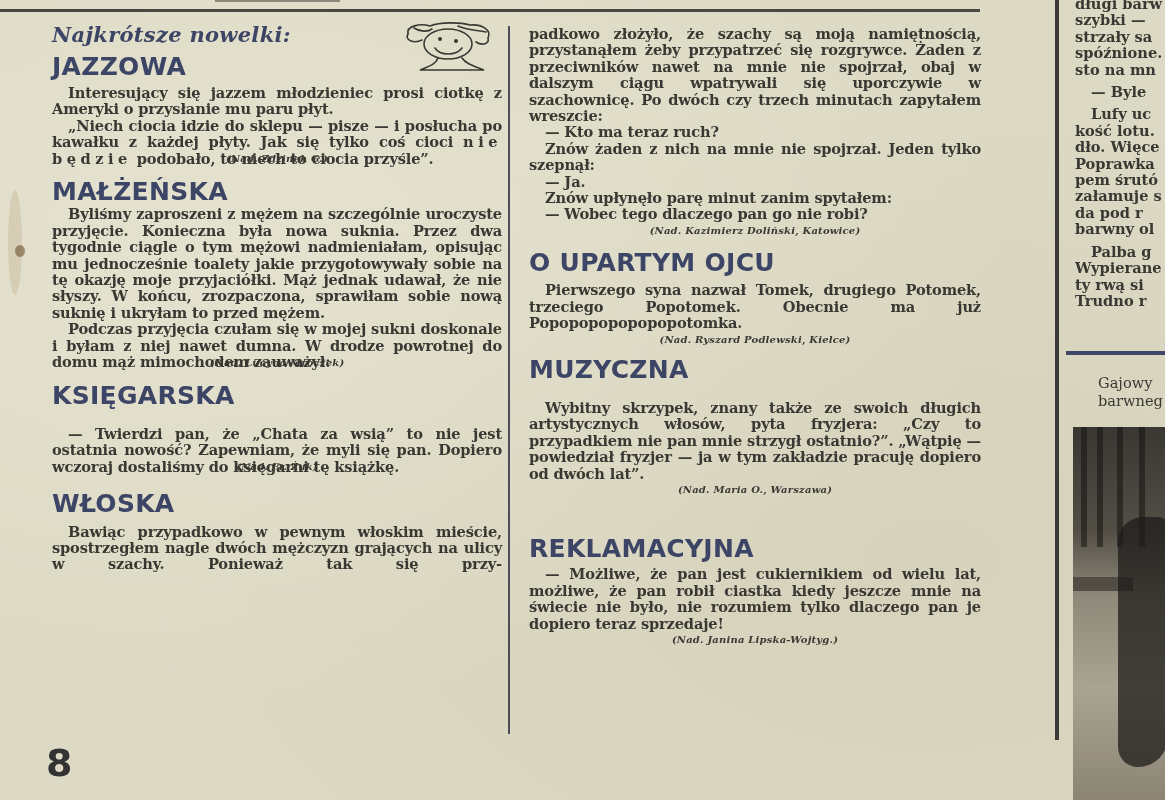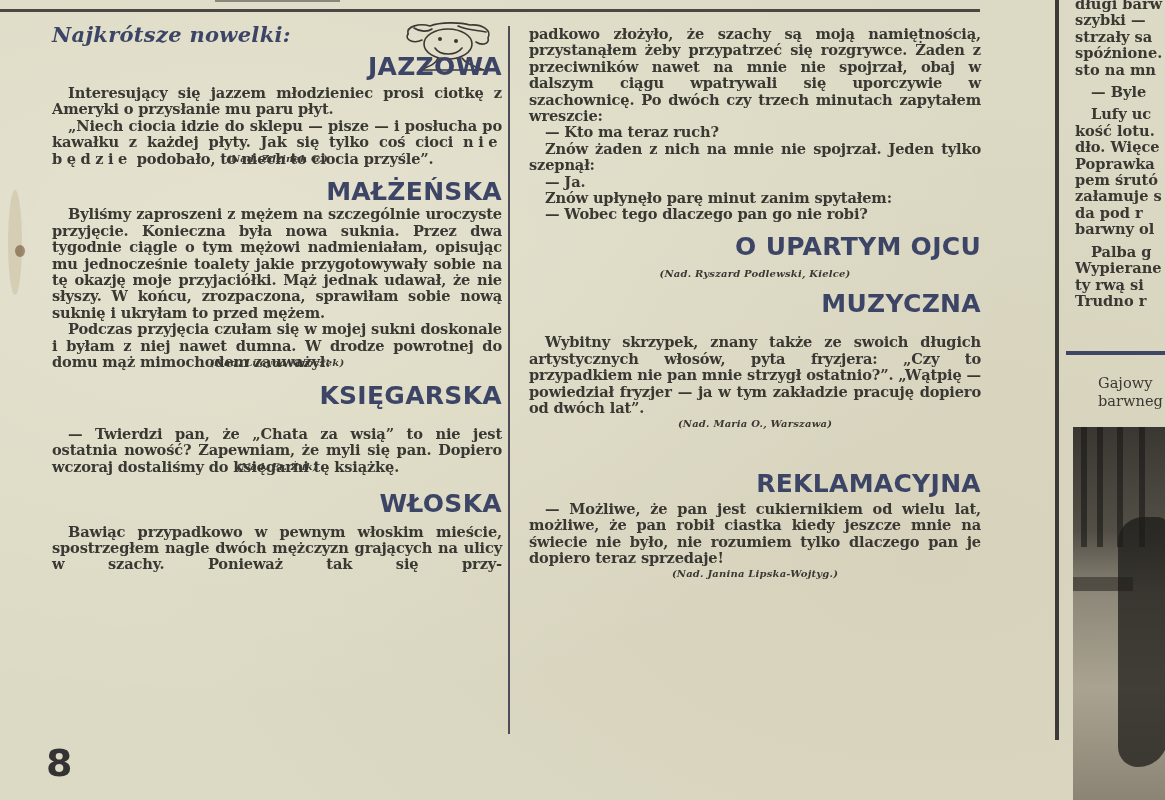--- a/index.html
+++ b/index.html
@@ -25,21 +25,21 @@
   .col { position:absolute; font-size:14.6px; line-height:16.4px; font-weight:bold; letter-spacing:-0.15px; }
   .col-left { left:52px; top:22px; width:450px; }
   .col-mid { left:529px; top:26px; width:452px; }
 
   .p { margin:0; text-align:justify; text-align-last:left; }
   .p.indent { text-indent:16px; }
   .p.justify-last { text-align-last:justify; }
   .sig { text-align:center; font-style:italic; font-size:10px; font-weight:bold; font-family:"DejaVu Serif", serif; margin:0 0 0 0; letter-spacing:0.2px; }
   .headline {
     font-family:"DejaVu Sans", sans-serif; font-weight:bold; color:#3d4566;
-    text-align:right; font-size:25px; line-height:28px; letter-spacing:0.3px;
+    text-align:left; font-size:25px; line-height:28px; letter-spacing:0.3px;
     margin:0;
   }
   .series-title {
     font-family:"DejaVu Serif", serif; font-style:italic; font-weight:900;
     color:#3d4566; font-size:21px; letter-spacing:0.3px; margin:0; line-height:26px;
   }
   .spaced { letter-spacing:4.5px; }
   .mascot { position:absolute; left:400px; top:20px; width:100px; height:55px; }
   .page-number { position:absolute; left:46px; top:743px; font-family:"DejaVu Sans", sans-serif; font-weight:bold; font-size:38px; color:#333; line-height:40px; }
 
@@ -116,24 +116,26 @@
   </div>
 
   <div class="col col-mid">
     <div>
       <p class="p">padkowo złożyło, że szachy są moją namiętnością, przystanąłem żeby przypatrzeć się rozgrywce. Żaden z przeciwników nawet na mnie nie spojrzał, obaj w dalszym ciągu wpatrywali się uporczywie w szachownicę. Po dwóch czy trzech minutach zapytałem wreszcie:</p>
       <p class="p indent">— Kto ma teraz ruch?</p>
       <p class="p indent">Znów żaden z nich na mnie nie spojrzał. Jeden tylko szepnął:</p>
       <p class="p indent">— Ja.</p>
       <p class="p indent">Znów upłynęło parę minut zanim spytałem:</p>
       <p class="p indent">— Wobec tego dlaczego pan go nie robi?</p>
+      <p class="sig">(Nad. Kazimierz Doliński, Katowice)</p>
     </div>
 
     <h2 class="headline" style="margin-top:10px">O UPARTYM OJCU</h2>
     <div style="margin-top:5px">
+      <p class="p indent">Pierwszego syna nazwał Tomek, drugiego Potomek, trzeciego Popotomek. Obecnie ma już Popopopopopopopotomka.</p>
       <p class="sig">(Nad. Ryszard Podlewski, Kielce)</p>
     </div>
 
     <h2 class="headline" style="margin-top:8px">MUZYCZNA</h2>
     <div style="margin-top:16px">
       <p class="p indent">Wybitny skrzypek, znany także ze swoich długich artystycznych włosów, pyta fryzjera: „Czy to przypadkiem nie pan mnie strzygł ostatnio?”. „Wątpię — powiedział fryzjer — ja w tym zakładzie pracuję dopiero od dwóch lat”.</p>
       <p class="sig">(Nad. Maria O., Warszawa)</p>
     </div>
 
     <h2 class="headline" style="margin-top:10px; line-height:27px">

